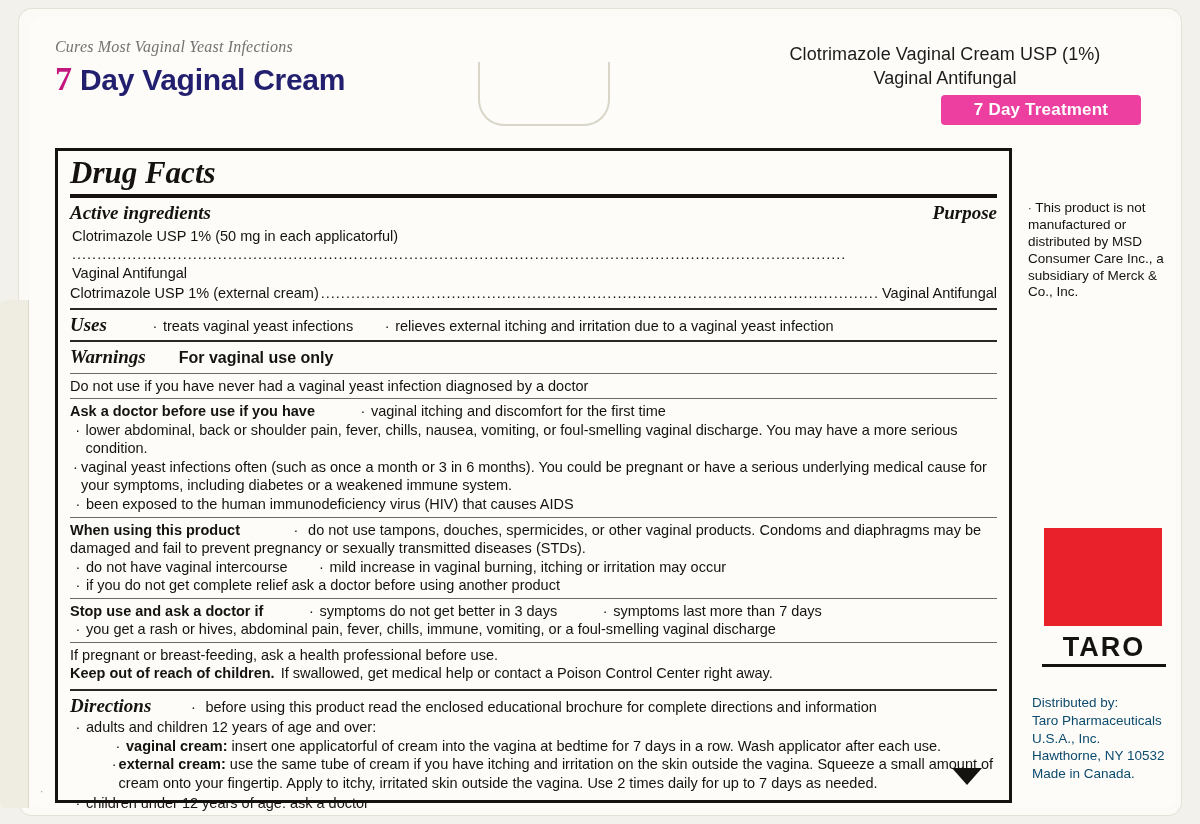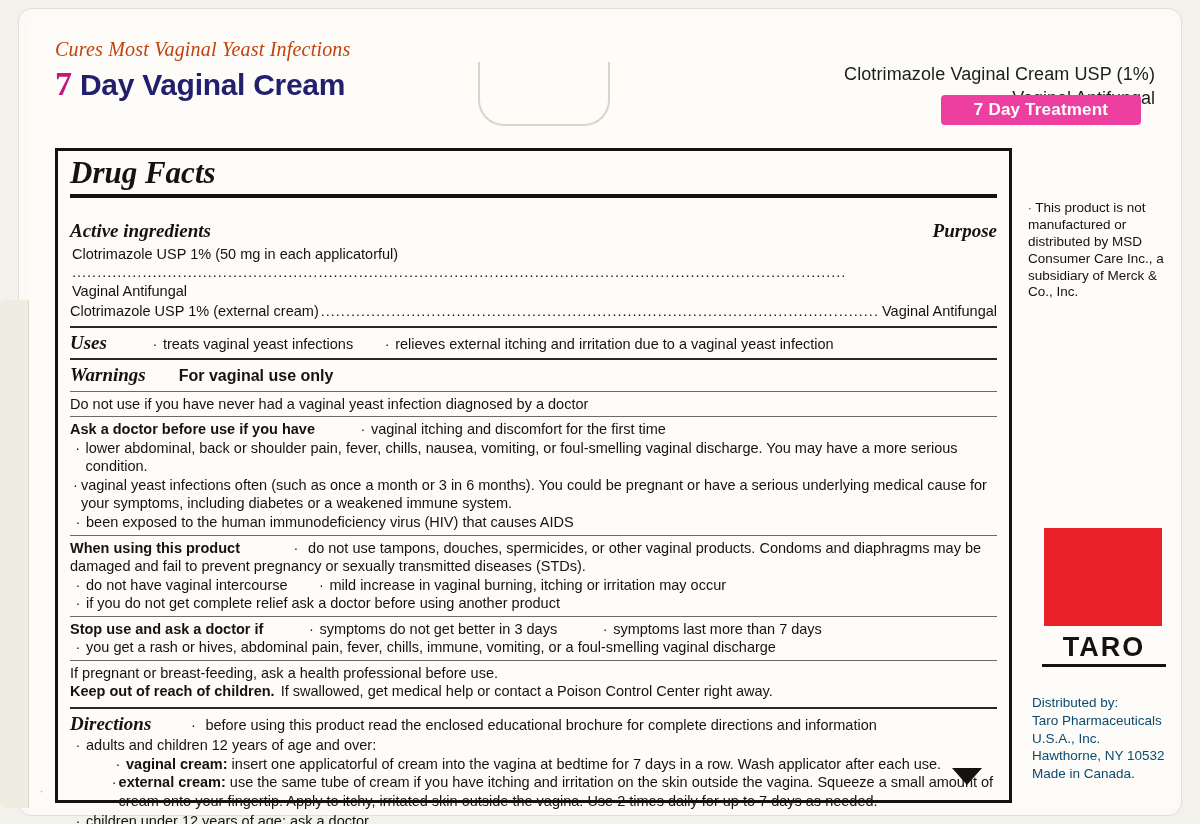--- a/index.html
+++ b/index.html
@@ -66,22 +66,22 @@
   
   .hdr-left {
     position: absolute;
     left: 55px;
     top: 38px;
     width: 430px;
   }
   .cures-line {
     font-family: "Liberation Serif", serif;
     font-style: italic;
-    font-size: 20px;
-    color: #c2410c;
+    font-size: 16px;
+    color: #737373;
     letter-spacing: .2px;
   }
   .title-row {
     margin-top: 4px;
     display: flex;
     align-items: baseline;
   }
   .title-7 {
     font-family: "Liberation Serif", serif;
     font-weight: bold;
@@ -92,23 +92,23 @@
   .title-main {
     font-family: "Liberation Sans", sans-serif;
     font-weight: bold;
     font-size: 30px;
     color: #221f6e;
     letter-spacing: -0.3px;
   }
   .hdr-right {
     position: absolute;
     left: 735px;
-    top: 64px;
+    top: 44px;
     width: 420px;
-    text-align: right;
+    text-align: center;
   }
   .hdr-right .l1 {
     font-family: "Liberation Sans", sans-serif;
     font-size: 18px;
     color: #1c1c1c;
     letter-spacing: .1px;
   }
   .hdr-right .l2 {
     font-family: "Liberation Sans", sans-serif;
     font-size: 18px;
@@ -314,21 +314,21 @@
   <div class="hdr-right">
     <div class="l1">Clotrimazole Vaginal Cream USP (1%)</div>
     <div class="l2">Vaginal Antifungal</div>
   </div>
   <div class="treatment-badge">7 Day Treatment</div>
 
   <div class="df-box">
     <div class="df-title">Drug Facts</div>
     <div class="rule-thick"></div>
 
-    <div class="sect" style="padding-top:21px;">
+    <div class="sect" style="padding-top:3px;">
       <div class="row-flex">
         <span class="sect-head">Active ingredients</span>
         <span class="purpose-head">Purpose</span>
       </div>
       <div class="ai-line" style="margin-top:2px;flex-direction:column;">
         <span>Clotrimazole USP 1% (50 mg in each applicatorful)</span>
         <span class="ai-dots">..........................................................................................................................................................</span>
         <span>Vaginal Antifungal</span>
       </div>
       <div class="ai-line" style="margin-top:1px;">

